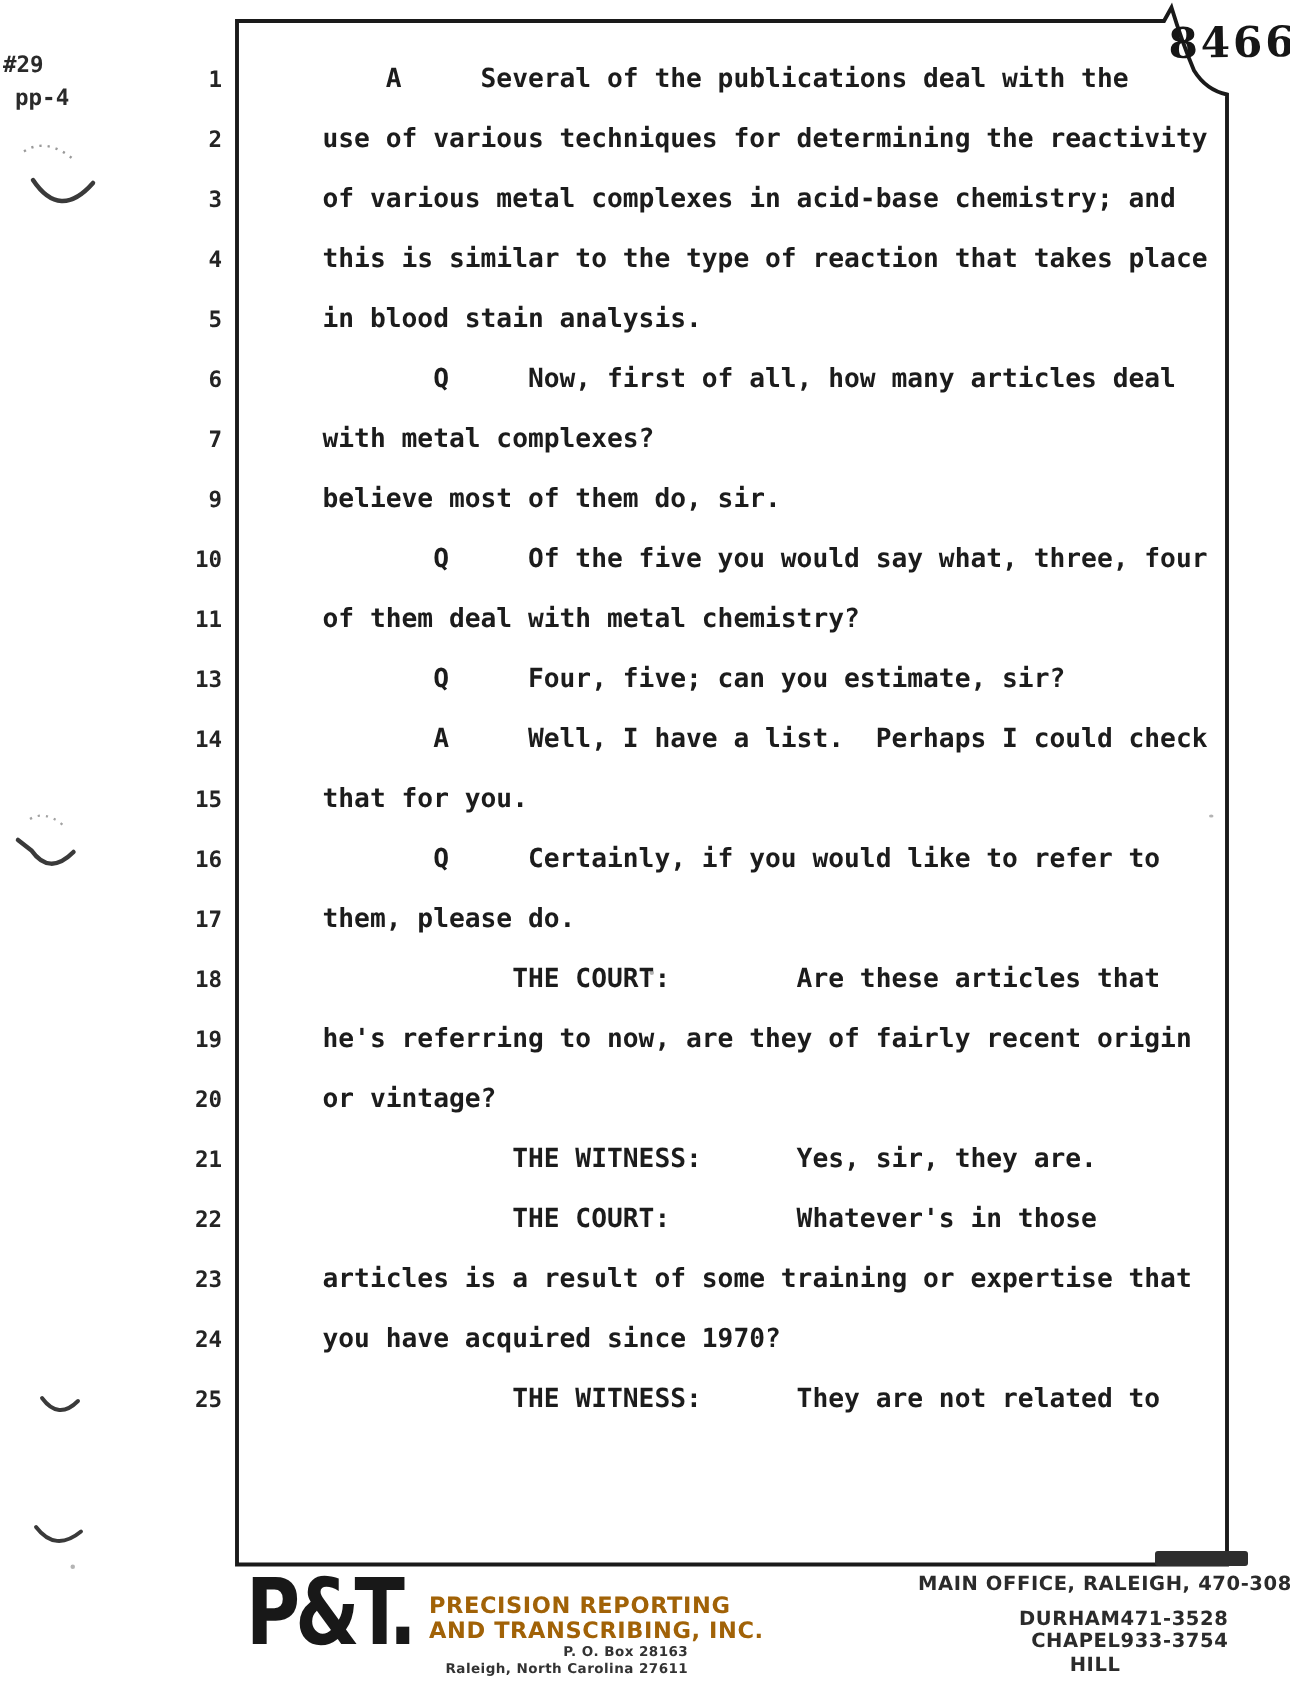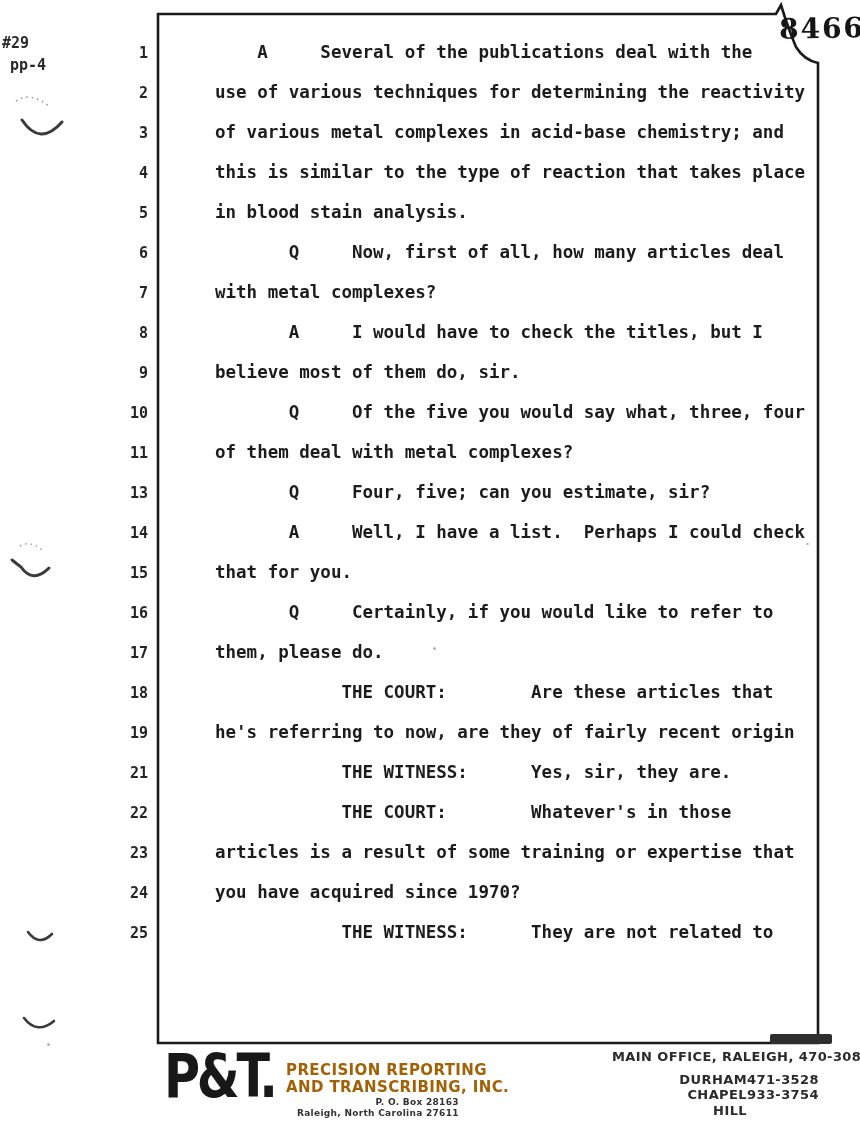--- a/index.html
+++ b/index.html
@@ -104,31 +104,31 @@
   <div class="stamp">8466</div>
 
   <div class="lines">
       <div class="t-row"><span class="t-num">1</span><span class="t-text">    A     Several of the publications deal with the</span></div>
       <div class="t-row"><span class="t-num">2</span><span class="t-text">use of various techniques for determining the reactivity</span></div>
       <div class="t-row"><span class="t-num">3</span><span class="t-text">of various metal complexes in acid-base chemistry; and</span></div>
       <div class="t-row"><span class="t-num">4</span><span class="t-text">this is similar to the type of reaction that takes place</span></div>
       <div class="t-row"><span class="t-num">5</span><span class="t-text">in blood stain analysis.</span></div>
       <div class="t-row"><span class="t-num">6</span><span class="t-text">       Q     Now, first of all, how many articles deal</span></div>
       <div class="t-row"><span class="t-num">7</span><span class="t-text">with metal complexes?</span></div>
-      <div class="t-row"><span class="t-num">8</span><span class="t-text">       A     I would have to check the titles, but I</span></div>
       <div class="t-row"><span class="t-num">9</span><span class="t-text">believe most of them do, sir.</span></div>
       <div class="t-row"><span class="t-num">10</span><span class="t-text">       Q     Of the five you would say what, three, four</span></div>
-      <div class="t-row"><span class="t-num">11</span><span class="t-text">of them deal with metal complexes?</span></div>
+      <div class="t-row"><span class="t-num">11</span><span class="t-text">of them deal with metal chemistry?</span></div>
       <div class="t-row"><span class="t-num">13</span><span class="t-text">       Q     Four, five; can you estimate, sir?</span></div>
       <div class="t-row"><span class="t-num">14</span><span class="t-text">       A     Well, I have a list.  Perhaps I could check</span></div>
       <div class="t-row"><span class="t-num">15</span><span class="t-text">that for you.</span></div>
       <div class="t-row"><span class="t-num">16</span><span class="t-text">       Q     Certainly, if you would like to refer to</span></div>
       <div class="t-row"><span class="t-num">17</span><span class="t-text">them, please do.</span></div>
       <div class="t-row"><span class="t-num">18</span><span class="t-text">            THE COURT:        Are these articles that</span></div>
       <div class="t-row"><span class="t-num">19</span><span class="t-text">he's referring to now, are they of fairly recent origin</span></div>
+      <div class="t-row"><span class="t-num">20</span><span class="t-text">or vintage?</span></div>
       <div class="t-row"><span class="t-num">21</span><span class="t-text">            THE WITNESS:      Yes, sir, they are.</span></div>
       <div class="t-row"><span class="t-num">22</span><span class="t-text">            THE COURT:        Whatever's in those</span></div>
       <div class="t-row"><span class="t-num">23</span><span class="t-text">articles is a result of some training or expertise that</span></div>
       <div class="t-row"><span class="t-num">24</span><span class="t-text">you have acquired since 1970?</span></div>
       <div class="t-row"><span class="t-num">25</span><span class="t-text">            THE WITNESS:      They are not related to</span></div>
     </div>
 
   <div class="footer">
     <div class="logo">P&amp;T.</div>
     <div class="company">

